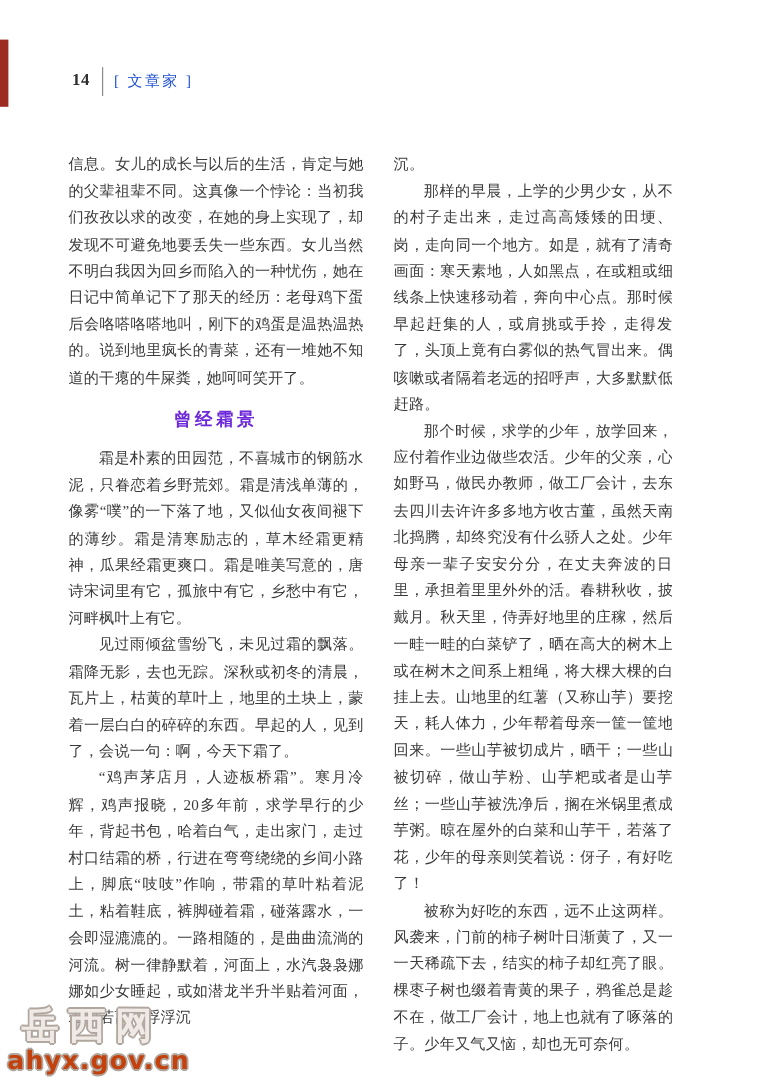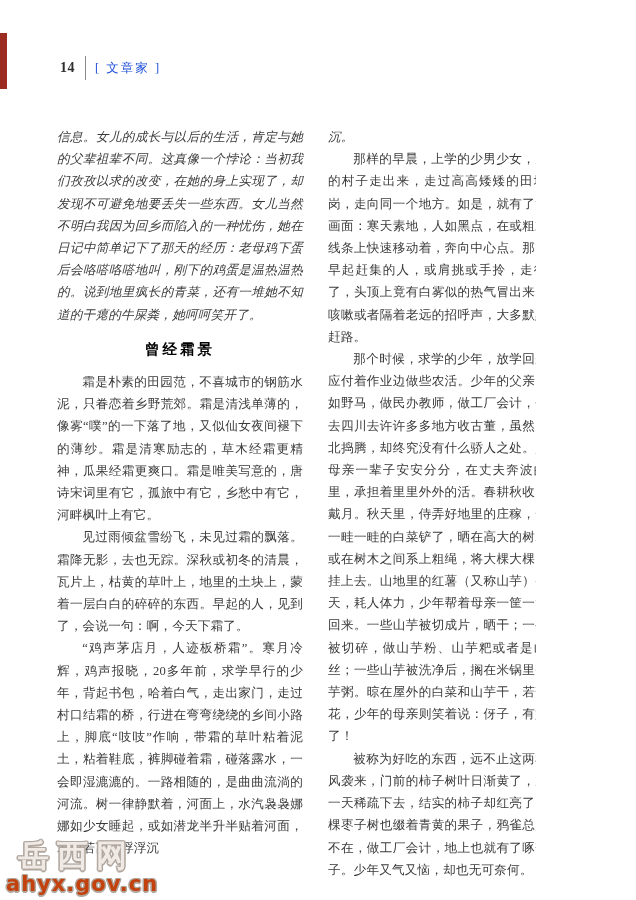--- a/index.html
+++ b/index.html
@@ -8,20 +8,21 @@
     background: #ffffff;
   }
   .page {
     position: relative;
     width: 536px;
     height: 900px;
     background: #ffffff;
     overflow: hidden;
     font-family: "Liberation Serif", "DejaVu Serif", serif;
     color: #3a3a3a;
+    padding-left: 24px;
   }
   
   .spine-marker {
     position: absolute;
     left: 0;
     top: 33px;
     width: 7px;
     height: 56px;
   }
   
@@ -66,27 +67,26 @@
     line-height: 22.2px;
     text-align: justify;
     letter-spacing: 0.2px;
   }
   .col p {
     margin: 0;
     text-indent: 2em;
   }
   .col p.no-indent {
     text-indent: 0;
-    font-style: italic;
   }
   .article-title {
-    font-family: Liberation Mono, monospace;
+    font-family: Liberation Sans, sans-serif;
     font-weight: bold;
     font-size: 14.5px;
-    color: #000000;
+    color: #6d28d9;
     text-align: center;
     letter-spacing: 3px;
     margin: 13px 0 10px 0;
   }
   
   .watermark {
     position: absolute;
     left: 6px;
     bottom: 5px;
     font-family: "DejaVu Sans", sans-serif;

